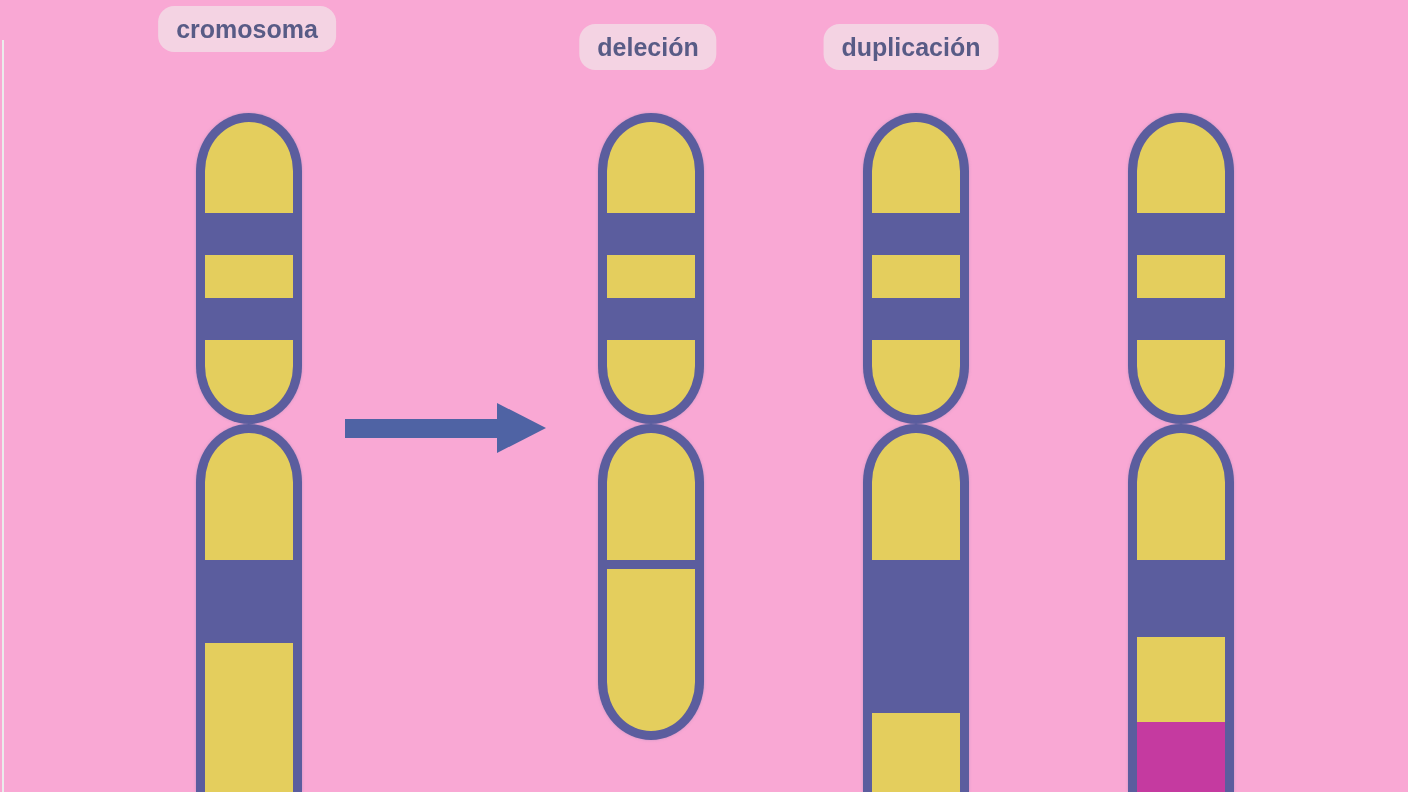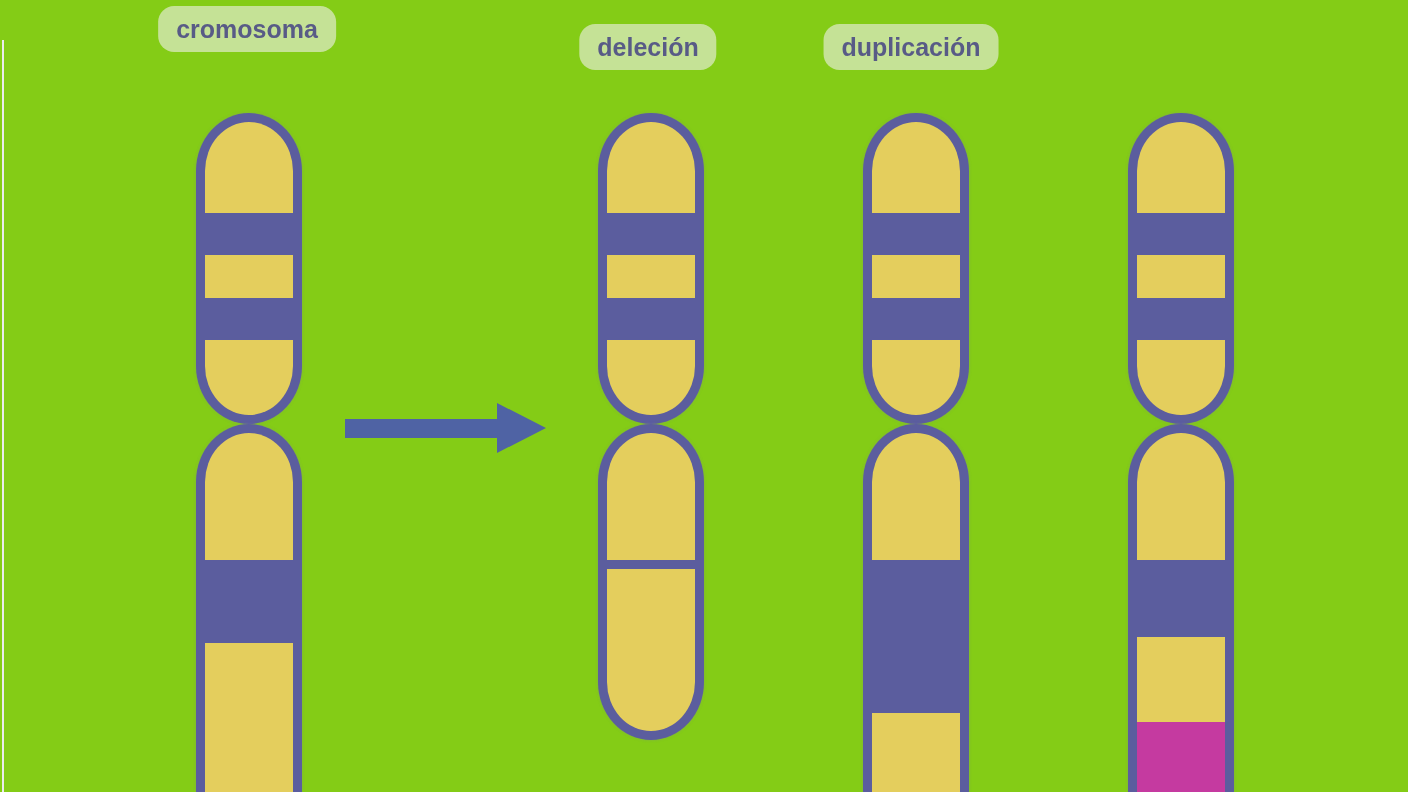--- a/index.html
+++ b/index.html
@@ -5,21 +5,21 @@
   html, body {
     margin: 0;
     padding: 0;
     background: #ffffff;
     font-family: "Liberation Sans", sans-serif;
   }
   #canvas {
     position: relative;
     width: 1408px;
     height: 792px;
-    background: #84cc16;
+    background: #f9a8d4;
     overflow: hidden;
   }
   .label {
     position: absolute;
     transform: translateX(-50%);
     text-align: center;
     font-weight: 700;
     font-size: 25px;
     line-height: 34px;
     color: var(--label-color, #585b86);

